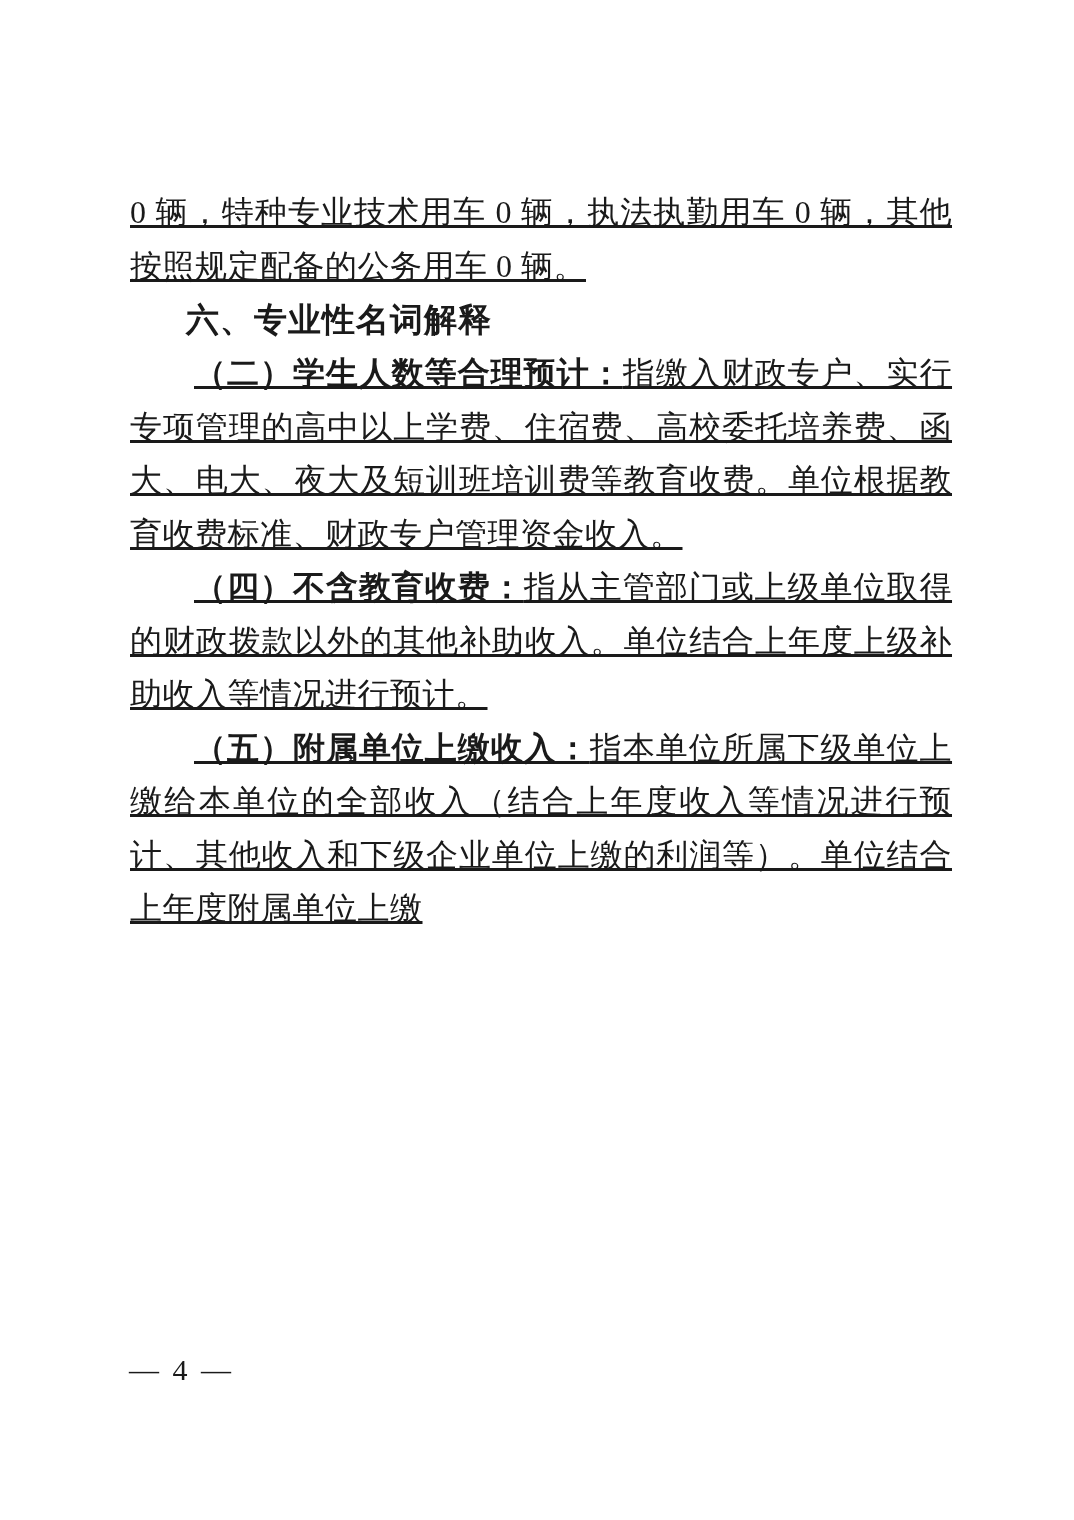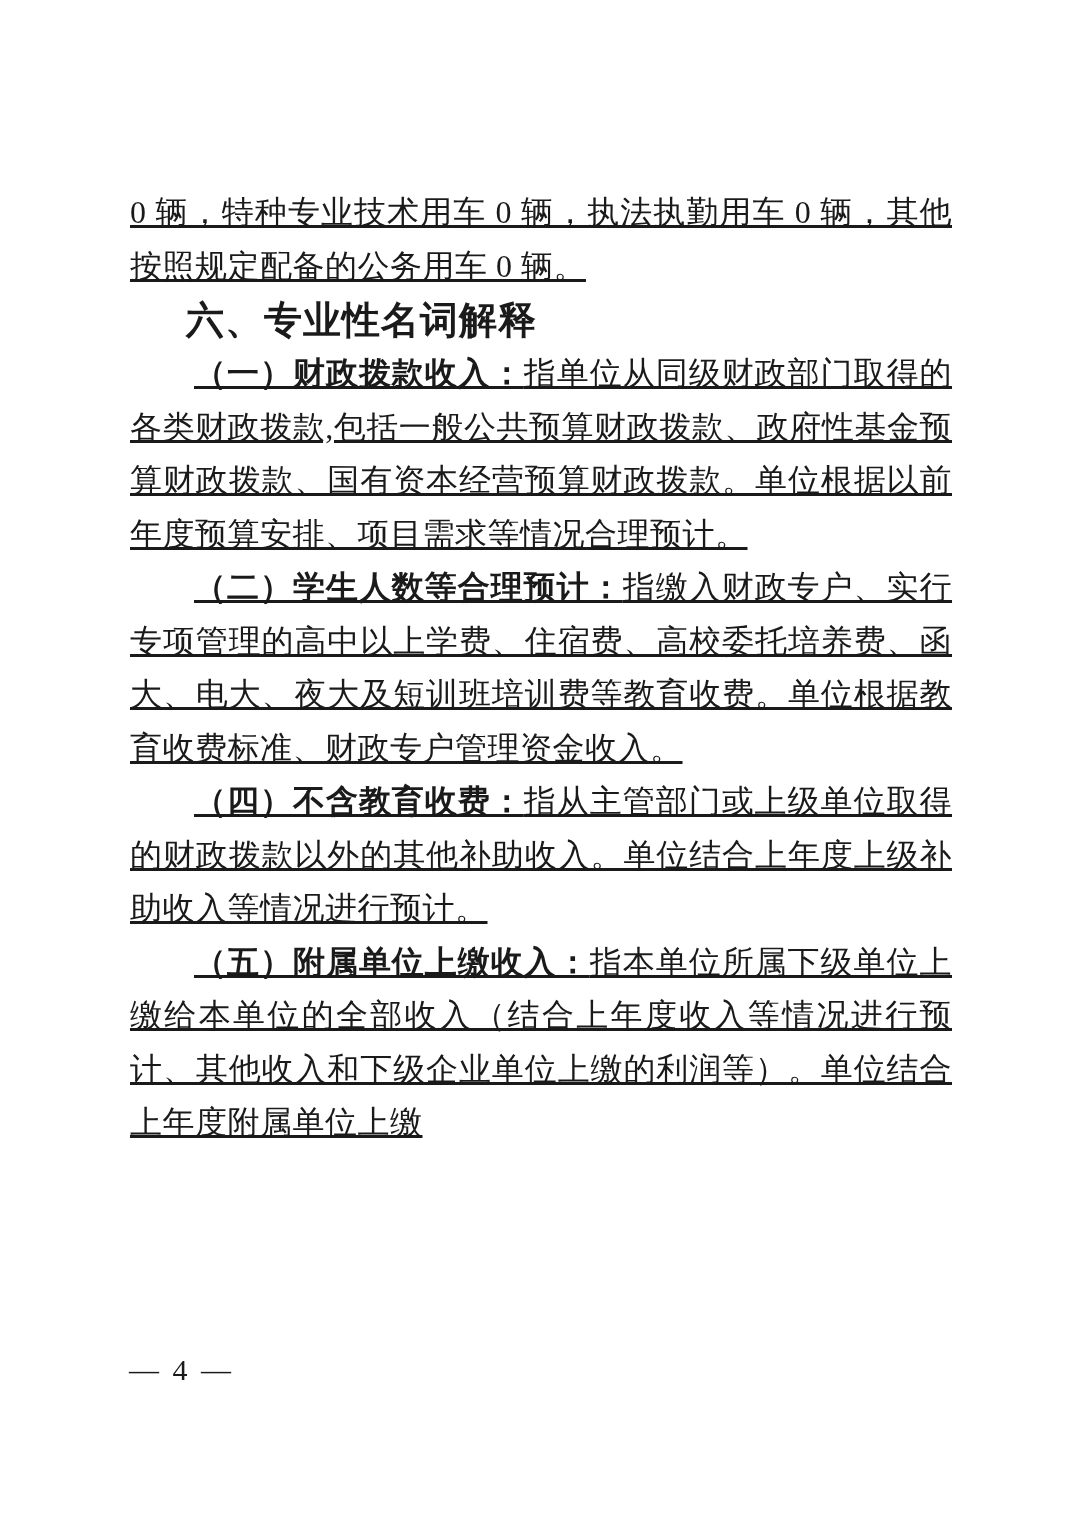--- a/index.html
+++ b/index.html
@@ -37,21 +37,21 @@
   }
   .para.def {
     text-indent: 2em;
   }
   .term {
     font-weight: bold;
   }
   .heading {
     margin: 0;
     padding-left: 56px;
-    font-size: 38px;
+    font-size: 33px;
     line-height: 54px;
     font-weight: bold;
     font-family: "Liberation Sans", "DejaVu Sans", sans-serif;
     letter-spacing: 1px;
   }
   .footer {
     position: absolute;
     left: 129px;
     top: 1350px;
     font-size: 30px;
@@ -61,21 +61,20 @@
   }
 </style>
 </head>
 <body>
 
 <div class="page">
   <div class="content">
     <p class="para">0 辆，特种专业技术用车 0 辆，执法执勤用车 0 辆，其他按照规定配备的公务用车 0 辆。</p>
     <h2 class="heading">六、专业性名词解释</h2>
     <div id="definitions">
-        <p class="para def"><span class="term">（一）财政拨款收入：</span><span>指单位从同级财政部门取得的各类财政拨款,包括一般公共预算财政拨款、政府性基金预算财政拨款、国有资本经营预算财政拨款。单位根据以前年度预算安排、项目需求等情况合理预计。</span></p>
         <p class="para def"><span class="term">（二）学生人数等合理预计：</span><span>指缴入财政专户、实行专项管理的高中以上学费、住宿费、高校委托培养费、函大、电大、夜大及短训班培训费等教育收费。单位根据教育收费标准、财政专户管理资金收入。</span></p>
         <p class="para def"><span class="term">（四）不含教育收费：</span><span>指从主管部门或上级单位取得的财政拨款以外的其他补助收入。单位结合上年度上级补助收入等情况进行预计。</span></p>
         <p class="para def"><span class="term">（五）附属单位上缴收入：</span><span>指本单位所属下级单位上缴给本单位的全部收入（结合上年度收入等情况进行预计、其他收入和下级企业单位上缴的利润等）。单位结合上年度附属单位上缴</span></p>
       </div>
   </div>
   <div class="footer">
     <span>— 4 —</span>
   </div>
 </div>
 

